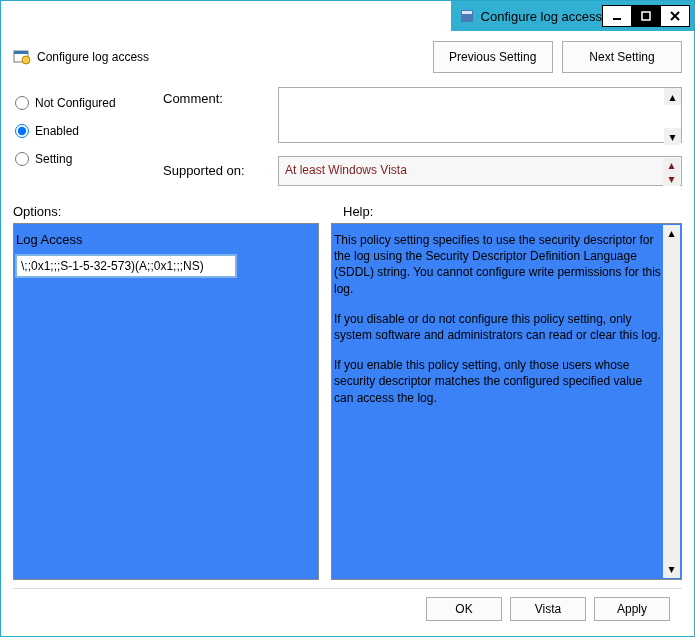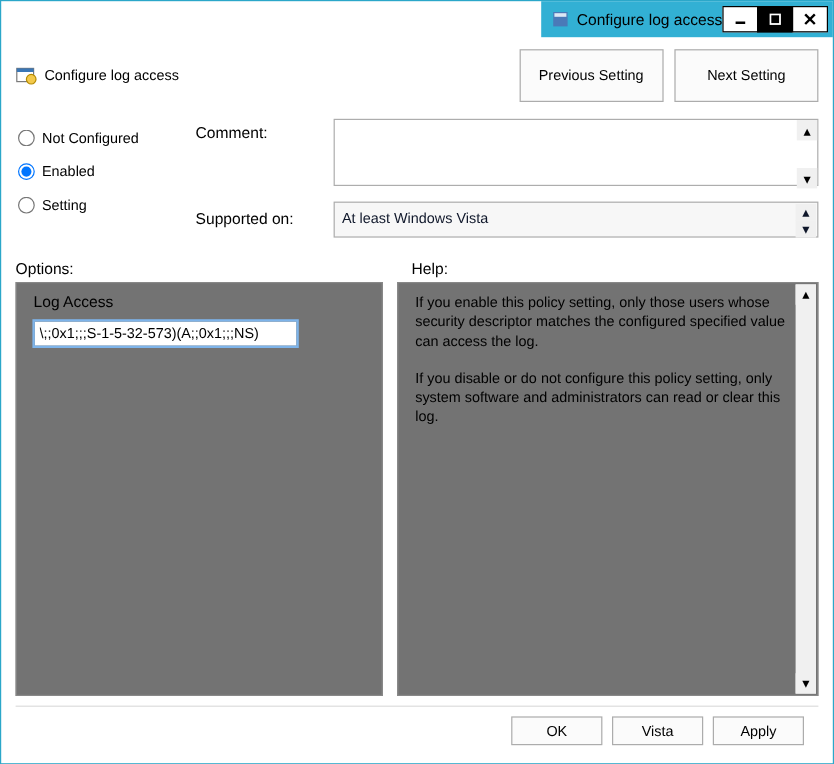--- a/index.html
+++ b/index.html
@@ -8,40 +8,40 @@
   .titlebar { height: 30px; background: #32b0d4; display: flex; align-items: center; color: #000; }
   .titlebar .icon { width: 16px; height: 16px; margin: 0 6px 0 8px; }
   .titlebar .title { flex: 1; text-align: center; font-size: 13px; }
   .ctrlwrap { display:flex; align-items:center; padding-right:4px;}
   .ctrlbox { width:30px; height:22px; background:#fff; border:1px solid #000; display:flex; align-items:center; justify-content:center; margin-left:-1px;}
   .ctrlbox.first{margin-left:0;}
   .ctrlbox svg { display:block;}
   .content { flex:1; padding: 10px 12px 8px 12px; display:flex; flex-direction:column; }
   .header-row { display:flex; align-items:center; margin-bottom:14px; }
   .header-row .lbl { display:flex; align-items:center; gap:6px; flex:1; font-size:13px;}
-  .header-row .btns button { width:120px; height:44px; background:#fbfbfb; border:1px solid #acacac; margin-left:6px;}
+  .header-row .btns button { width:120px; height:32px; background:#fbfbfb; border:1px solid #acacac; margin-left:6px;}
   .header-row .btns button:first-child{margin-left:0;}
   .grid { display:flex; }
   .radios { width:150px; padding-top:2px;}
   .radio-row { display:flex; align-items:center; height:28px; font-size:13px;}
   .radio-row input { margin:0 6px 0 2px; width:14px; height:14px;}
   .labels-col { width:115px; padding-top:2px;}
   .labels-col .lab { height:56px; display:flex; align-items:flex-start; padding-top:2px; font-size:13px;}
   .labels-col .lab2 { height:30px; display:flex; align-items:center; font-size:13px;}
   .fields-col { flex:1; }
   .textarea-wrap { position:relative; }
   .comment-box { width:100%; height:56px; border:1px solid #adadad; background:#fff; padding:2px 18px 2px 4px; resize:none; overflow:auto;}
   .scroll-arrows { position:absolute; right:1px; top:1px; bottom:1px; width:17px; display:flex; flex-direction:column; justify-content:space-between;}
   .sa { height:17px; background:#f0f0f0; display:flex; align-items:center; justify-content:center; border:none;}
-  .supported-box { width:100%; height:30px; border:1px solid #adadad; background:#f7f7f7; color:#0f172a; padding:6px 18px 0 6px; position:relative; margin-top:10px;}
+  .supported-box { width:100%; height:30px; border:1px solid #adadad; background:#f7f7f7; color:#7f1d1d; padding:6px 18px 0 6px; position:relative; margin-top:10px;}
   .section-labels { display:flex; margin-top:18px; margin-bottom:4px;}
   .section-labels div:first-child { width:318px; font-size:13px;}
   .section-labels div:last-child { font-size:13px;margin-left:12px;}
   .panels { flex:1; display:flex; gap:12px; min-height:0;}
-  .panel { border:1px solid #888; background:#737373; padding:8px 14px; overflow:hidden; position:relative;}
+  .panel { border:1px solid #888; background:#3b82f6; padding:8px 2px; overflow:hidden; position:relative;}
   .panel.left { width:306px;}
   .panel.right { flex:1; padding-right:20px; line-height:1.35; font-size:12.5px;}
   .panel.right .rsb { position:absolute; right:1px; top:1px; bottom:1px; width:17px; background:#f0f0f0; display:flex; flex-direction:column; justify-content:space-between;}
   .opt-label { margin-bottom:8px; font-size:13px;}
   .opt-input { width:220px; height:22px; border:1px solid #707070; padding:2px 4px; font-size:12px; outline:2px solid #7eb4ea; outline-offset:-1px;}
   .footer { height:40px; display:flex; align-items:center; justify-content:flex-end; gap:8px; border-top:1px solid #ddd; padding:0 12px; margin-top:8px;}
   .footer button { width:76px; height:24px; background:#fbfbfb; border:1px solid #acacac;}
   p{margin:0 0 14px 0;}
 </style>
 </head>
@@ -132,22 +132,23 @@
       <div>Options:</div>
       <div>Help:</div>
     </div>
 
     <div class="panels">
       <div class="panel left">
         <div class="opt-label">Log Access</div>
         <input class="opt-input" value="\;;0x1;;;S-1-5-32-573)(A;;0x1;;;NS)" style="">
       </div>
       <div class="panel right">
+        <p>This policy setting specifies to use the security descriptor for the log using the Security Descriptor Definition Language (SDDL) string. You cannot configure write permissions for this log.</p>
+        <p>If you disable or do not configure this policy setting, only system software and administrators can read or clear this log.</p>
         <p>If you enable this policy setting, only those users whose security descriptor matches the configured specified value can access the log.</p>
-        <p>If you disable or do not configure this policy setting, only system software and administrators can read or clear this log.</p>
         <div class="rsb">
           <div class="sa">▴</div>
           <div class="sa">▾</div>
         </div>
       </div>
     </div>
 
     <div class="footer">
       <button>OK</button>
       <button>Vista</button>

